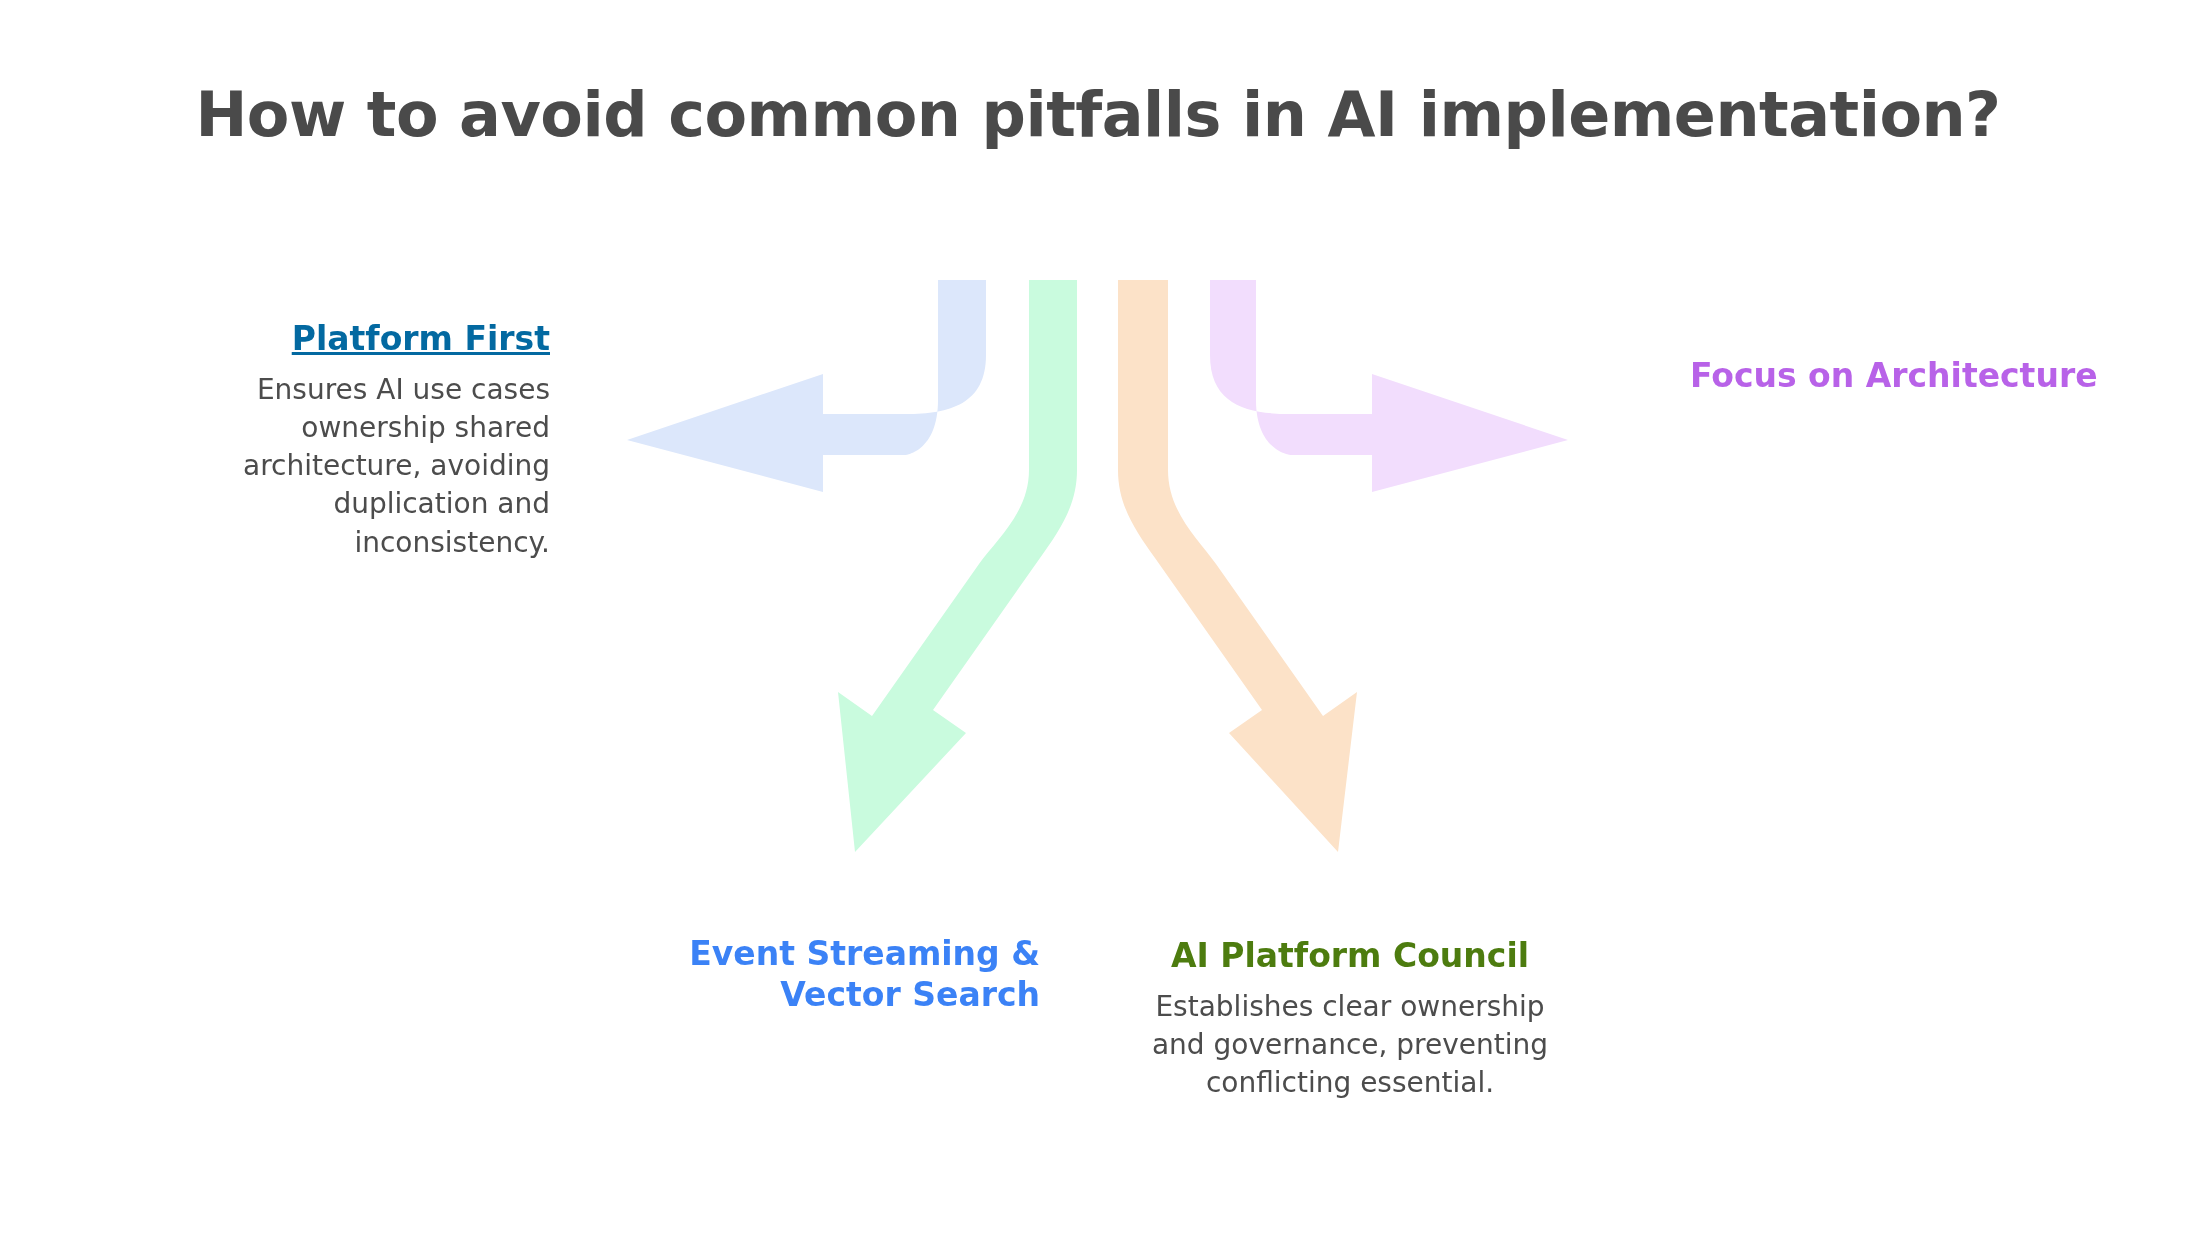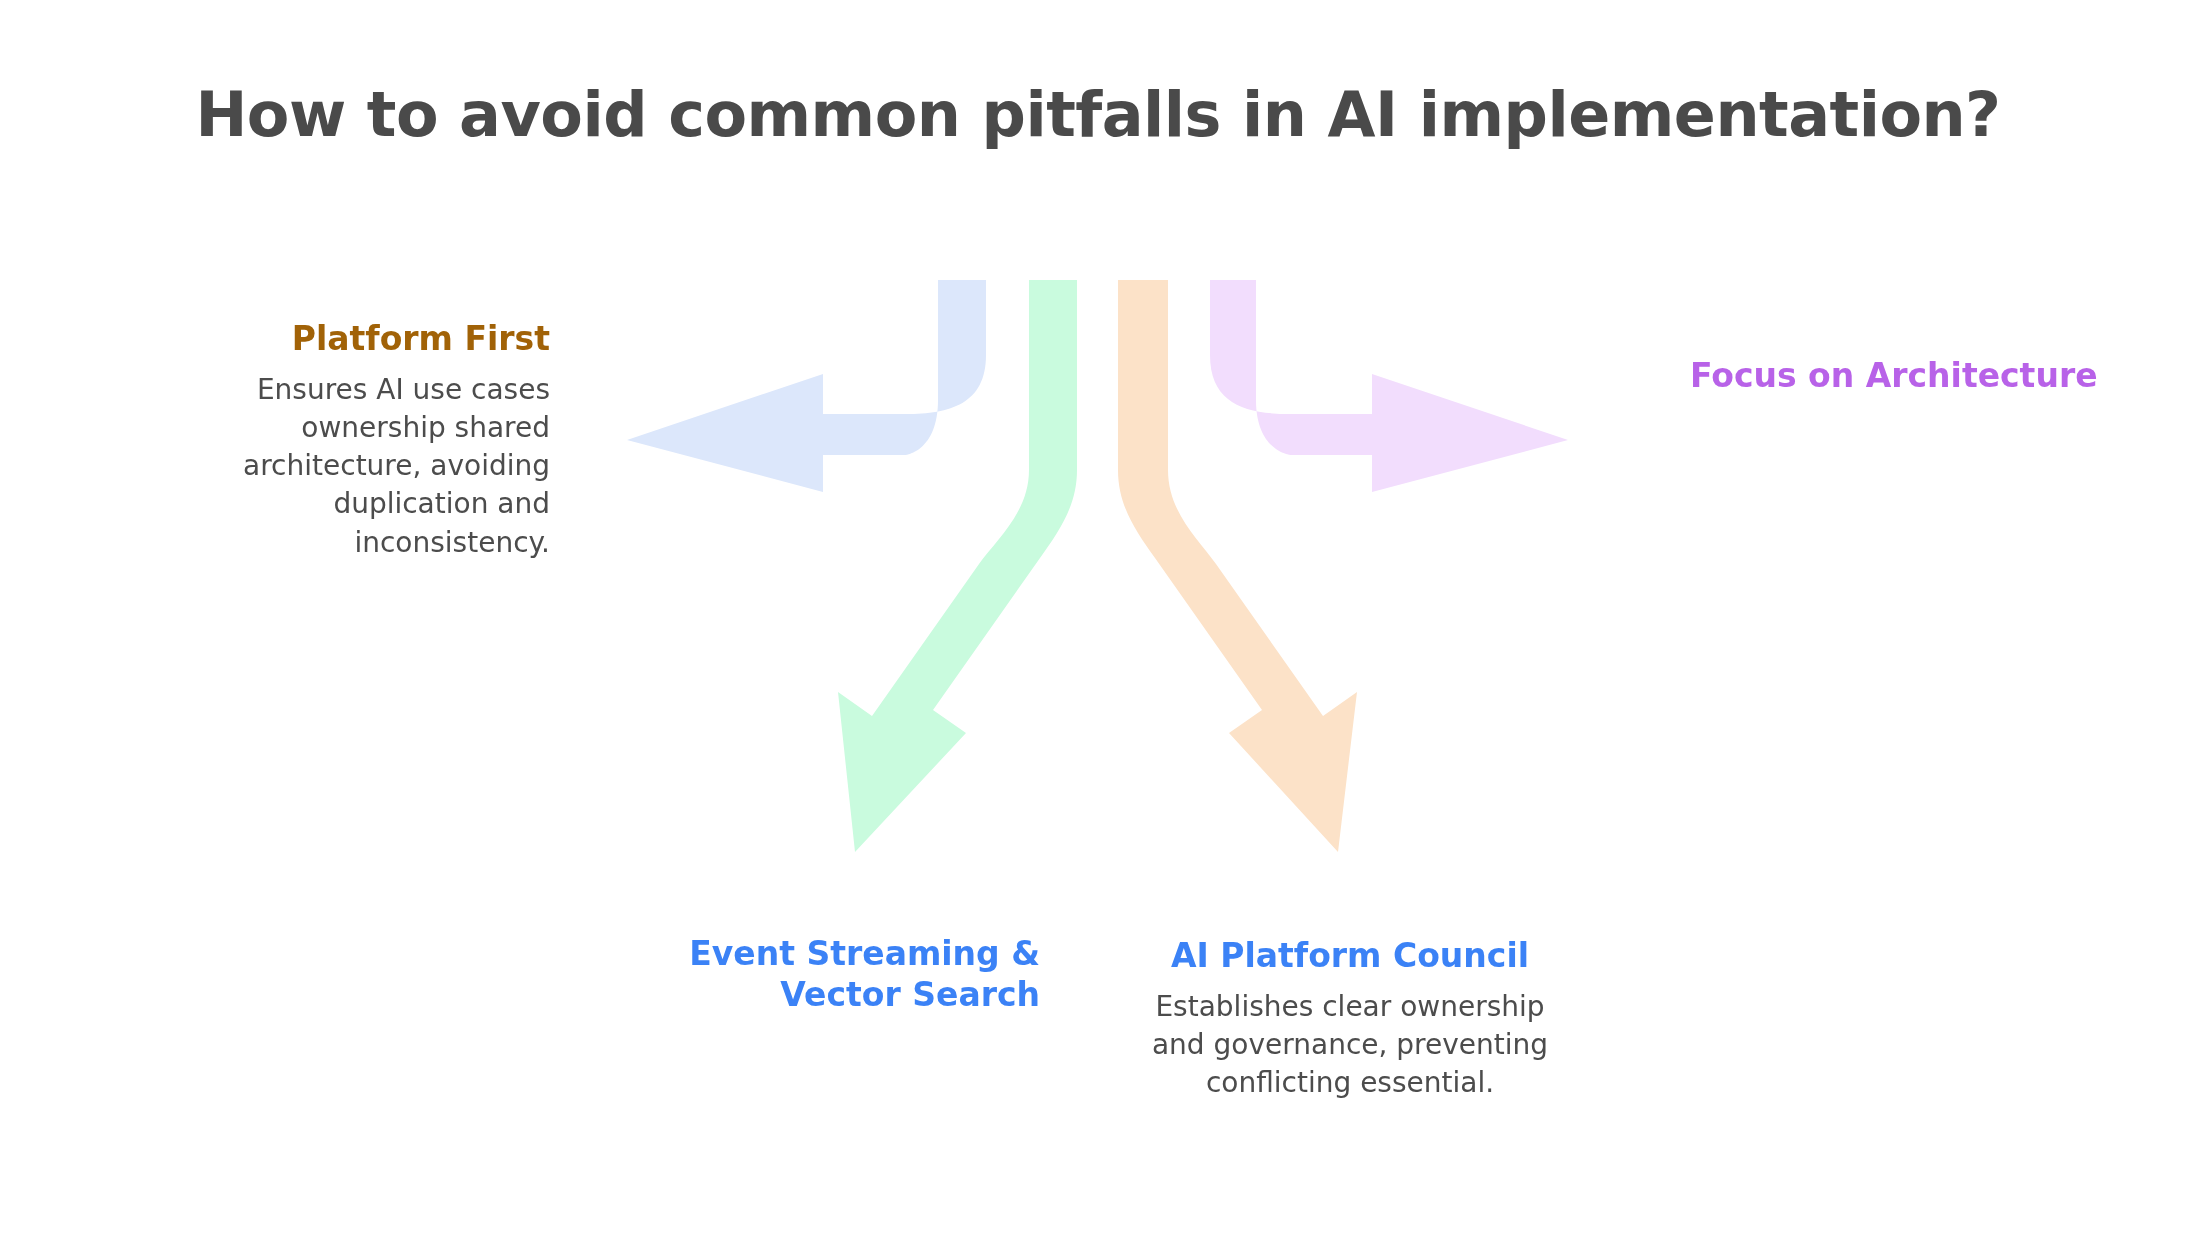--- a/index.html
+++ b/index.html
@@ -61,21 +61,21 @@
     color: #4c4c4c;
     margin: 0;
   }
 
   #callout-platform-first {
     left: 150px;
     top: 318px;
     width: 400px;
     text-align: right;
   }
-  #callout-platform-first .c-title { color: #a16207; }
+  #callout-platform-first .c-title { color: #0369a1; text-decoration: underline; }
 
   #callout-focus-architecture {
     left: 1690px;
     top: 355px;
     width: 440px;
     text-align: left;
   }
   #callout-focus-architecture .c-title { color: #b862e8; }
 
   #callout-event-streaming {
@@ -85,21 +85,21 @@
     text-align: center;
   }
   #callout-event-streaming .c-title { color: #3b82f6; text-align: right; }
 
   #callout-ai-platform-council {
     left: 1150px;
     top: 935px;
     width: 400px;
     text-align: center;
   }
-  #callout-ai-platform-council .c-title { color: #3b82f6; }
+  #callout-ai-platform-council .c-title { color: #4d7c0f; }
 </style>
 </head>
 <body>
 
 <div id="canvas">
 
   <div id="title">How to avoid common pitfalls in AI implementation?</div>
 
   <svg id="arrows" viewBox="0 0 2196 1244" width="2196" height="1244" xmlns="http://www.w3.org/2000/svg">
 

